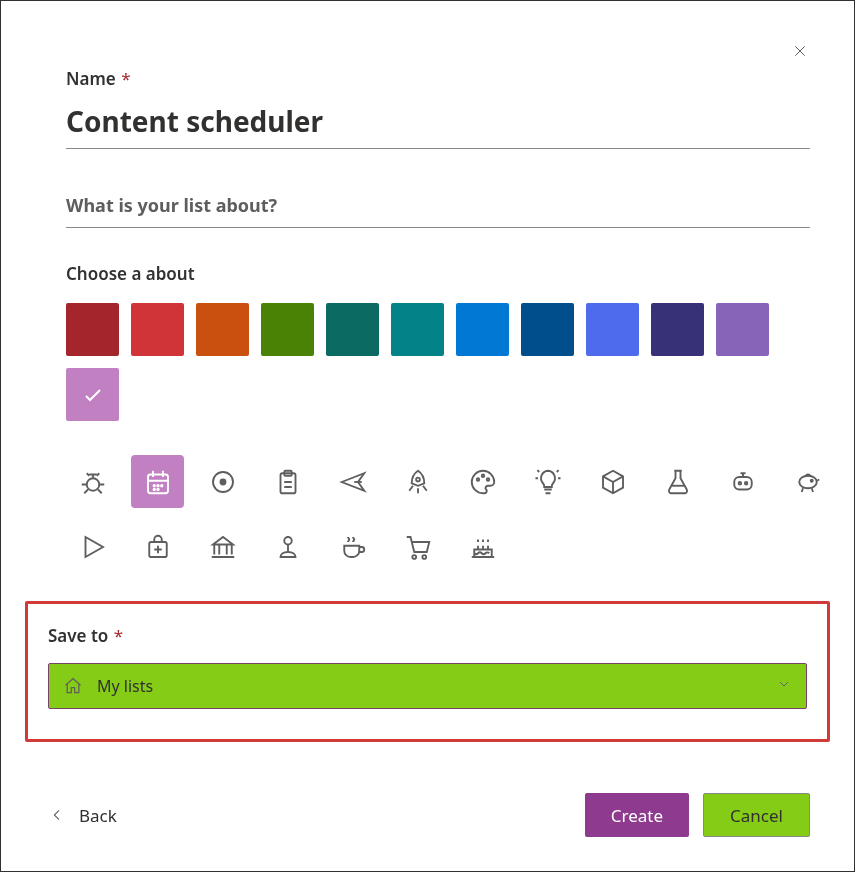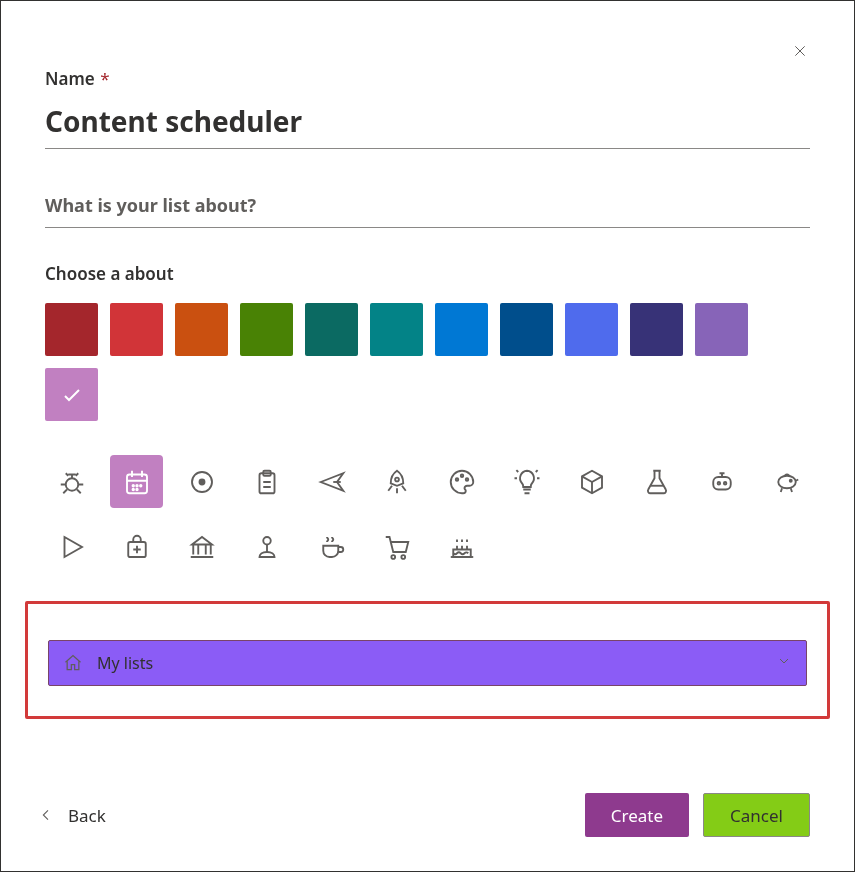--- a/index.html
+++ b/index.html
@@ -11,21 +11,21 @@
     --purple:#8E3A8E;
     --purple-hover:#7a3380;
     --icon-gray:#605e5c;
     --focus:rgb(121,68,105);
   }
   *{box-sizing:border-box;font-family:"Segoe UI",system-ui,-apple-system,sans-serif;}
   html,body{margin:0;padding:0;background:#fff;}
   .dialog{
     width:855px;height:872px;border:1px solid #323130;position:relative;background:#fff;
   }
-  .inner{padding:40px 44px 0 44px;}
+  .inner{padding:40px 44px 0 65px;}
   .close-btn{
     position:absolute;top:36px;right:40px;width:28px;height:28px;display:flex;align-items:center;justify-content:center;
     color:#605e5c;cursor:pointer;border:none;background:none;
   }
   .close-btn svg{width:18px;height:18px;stroke:currentColor;}
   .field-label{
     font-size:17px;font-weight:600;color:var(--text);margin:0;
   }
   .req{color:var(--red-star);font-weight:400;margin-left:1px;}
   .name-input{
@@ -48,30 +48,30 @@
   .icon-btn{
     width:53px;height:53px;border:none;background:transparent;border-radius:4px;cursor:pointer;
     display:flex;align-items:center;justify-content:center;color:var(--icon-gray);
   }
   .icon-btn.selected{background:#C180C1;color:#fff;}
   .icon-btn svg{width:30px;height:30px;stroke:currentColor;fill:none;stroke-width:1.5;}
   .saveto-wrap{
     border:3px solid #d23a3a;position:absolute;left:24px;right:24px;top:600px;padding:20px 20px 30px 20px;border-radius:2px;
   }
   .saveto-select{
-    margin-top:16px;width:100%;height:46px;border:1px solid var(--focus);border-radius:2px;background:#8b5cf6;
+    margin-top:16px;width:100%;height:46px;border:1px solid var(--focus);border-radius:2px;background:#84cc16;
     display:flex;align-items:center;padding:0 14px;cursor:pointer;gap:14px;
   }
   .saveto-select .lefticon{color:var(--icon-gray);display:flex;}
   .saveto-select .lefticon svg{width:20px;height:20px;stroke:currentColor;fill:none;stroke-width:1.5;}
   .saveto-select .seltext{font-size:16px;color:var(--text);}
   .saveto-select .chev{margin-left:auto;color:var(--icon-gray);}
   .saveto-select .chev svg{width:16px;height:16px;stroke:currentColor;fill:none;stroke-width:1.5;}
   .footer{
-    position:absolute;left:33px;right:44px;bottom:34px;display:flex;align-items:center;
+    position:absolute;left:44px;right:44px;bottom:34px;display:flex;align-items:center;
   }
   .back-btn{
     display:flex;align-items:center;gap:14px;border:none;background:none;cursor:pointer;font-size:17px;color:var(--text);
     padding:6px 4px;
   }
   .back-btn svg{width:16px;height:16px;stroke:#605e5c;fill:none;stroke-width:1.6;}
   .footer .spacer{flex:1;}
   .btn{
     height:44px;padding:0 26px;font-size:17px;border-radius:2px;cursor:pointer;font-weight:400;
   }
@@ -255,20 +255,21 @@
               <path d="M8 8c0-1 0-2 0-2M12 8c0-1 0-2 0-2M16 8c0-1 0-2 0-2"></path>
               <path d="M3 20h18"></path>
             </svg>
           </button>
         </div>
     </div>
 
   </div>
 
   <div class="saveto-wrap">
+    <p class="field-label" style="margin:0;"><span>Save to</span> <span class="req">*</span></p>
     <div class="saveto-select">
       <span class="lefticon">
         <svg viewBox="0 0 24 24">
             <path d="M3 11l9-8 9 8"></path>
             <path d="M5 10v10h5v-6h4v6h5V10"></path>
           </svg>
       </span>
       <span class="seltext">My lists</span>
       <span class="chev">
         <svg viewBox="0 0 24 24">

